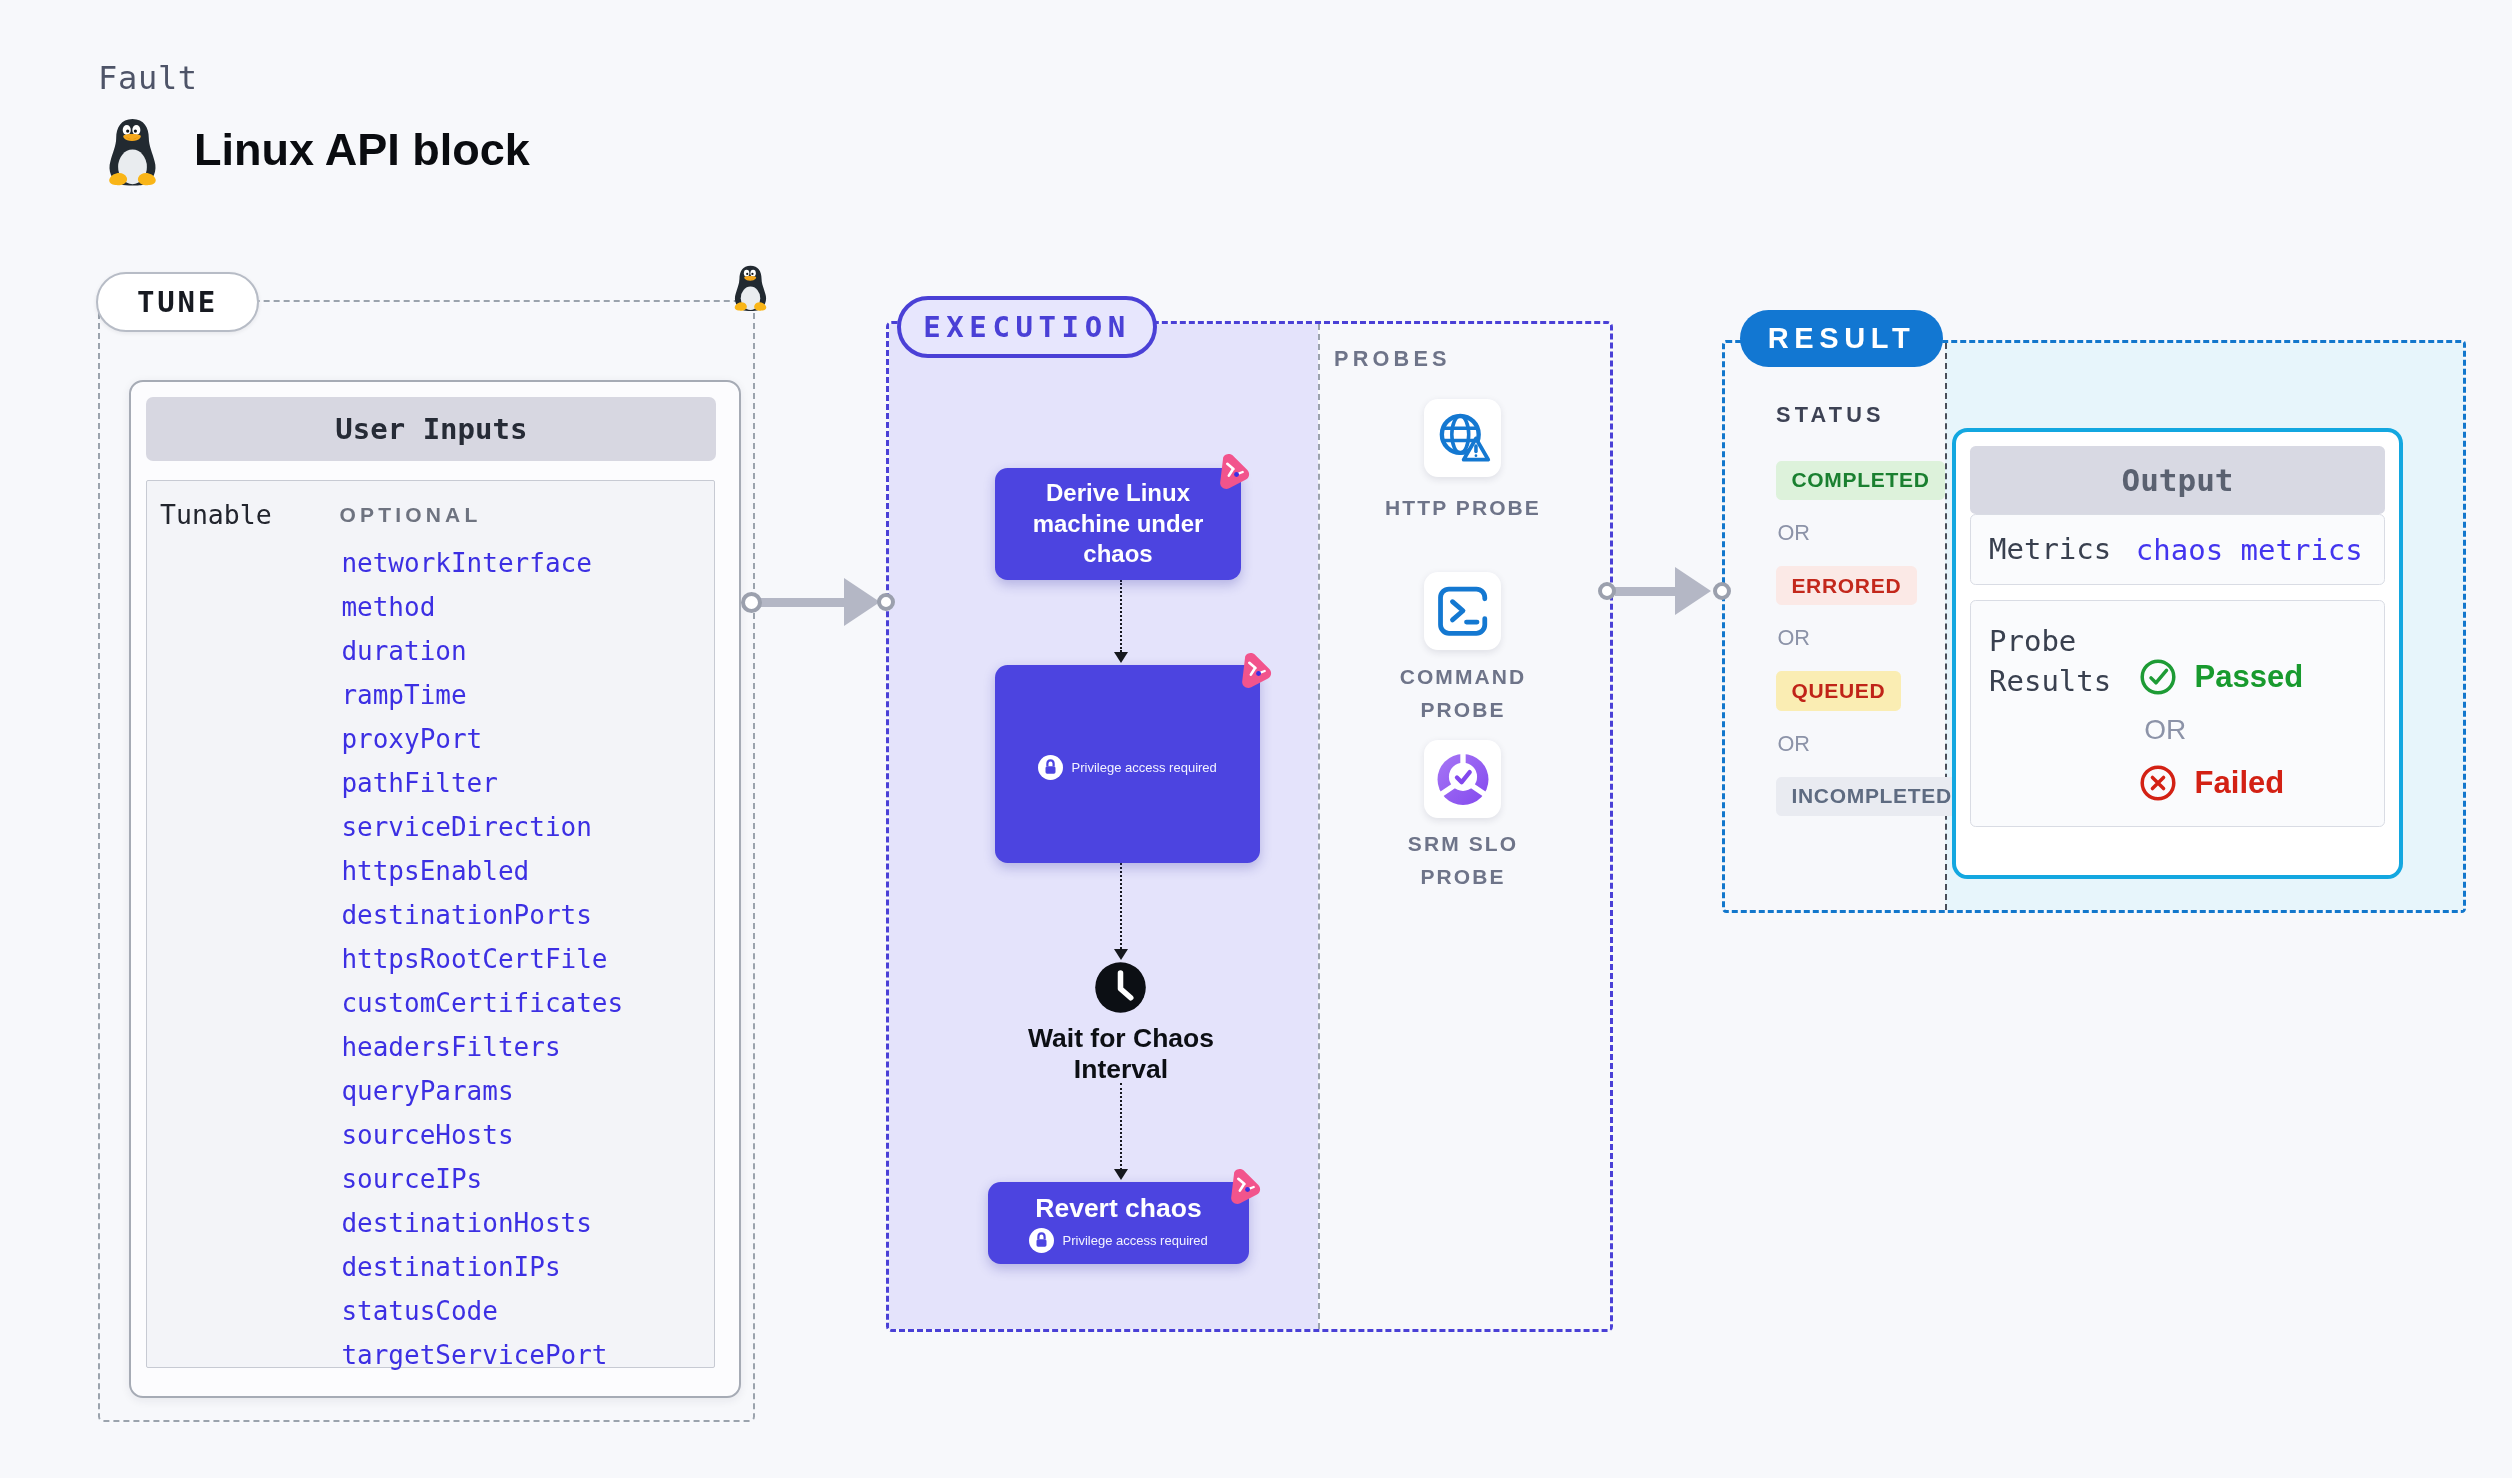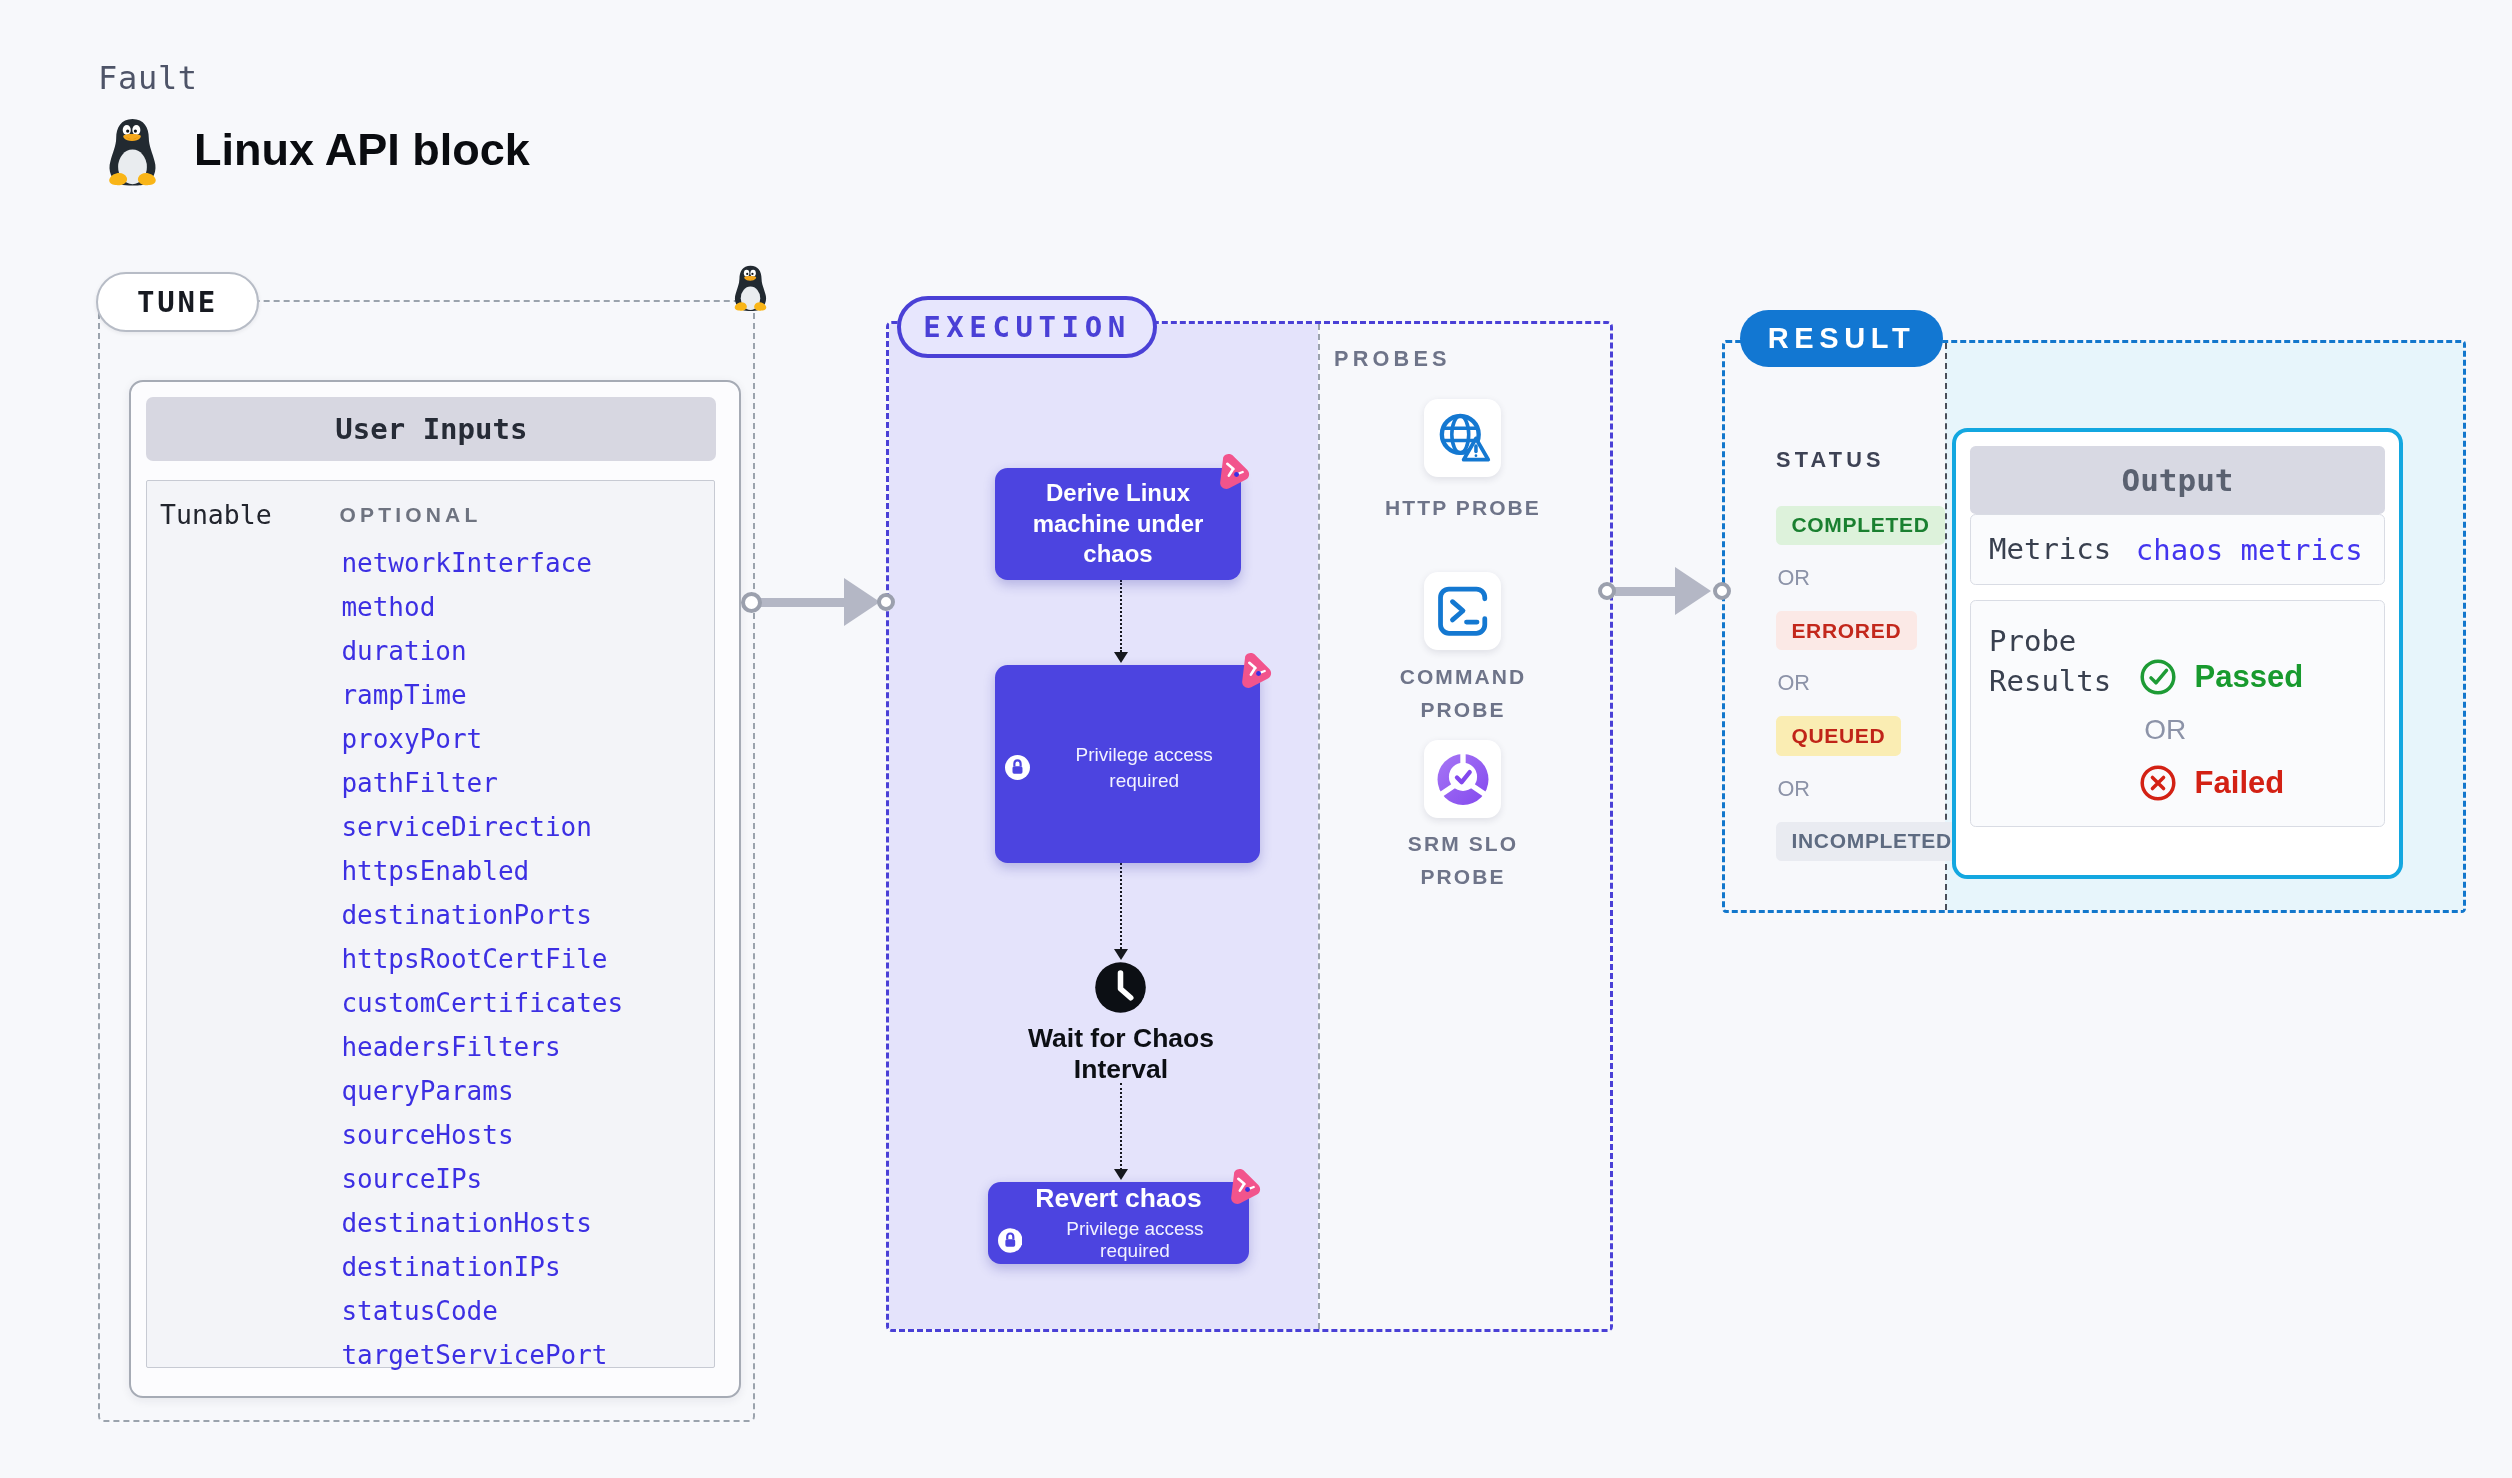--- a/index.html
+++ b/index.html
@@ -46,21 +46,21 @@
   .exec-bg-right{position:absolute;left:429px;top:0;bottom:0;right:0;background:#f7f8fb;border-left:2.1px dashed #9ba3ad;}
   .probes-heading{left:445px;top:22.4px;font-size:21.7px;font-weight:bold;letter-spacing:4.2px;color:#6e7489;z-index:2;}
   .node{background:#4c44e0;border-radius:12.6px;color:#ffffff;font-weight:bold;text-align:center;
         display:flex;flex-direction:column;align-items:center;justify-content:center;z-index:2;
         box-shadow:0 4.2px 11.2px rgba(40,36,160,.25);box-sizing:border-box;padding:11.2px 9.8px;}
   .node-1{left:106px;top:144px;width:246px;height:112px;font-size:24px;line-height:1.28;}
   .node-2{left:106px;top:341px;width:265px;height:198px;font-size:21px;line-height:1.34;}
   .node-3{left:99px;top:858px;width:261px;height:82px;font-size:26.5px;line-height:1.2;}
   .priv-row{display:flex;align-items:center;justify-content:center;gap:8.4px;margin-top:7px;}
   .priv-row svg{width:25px;height:25px;}
-  .priv-label{font-size:19px;font-weight:normal;color:#f2f2ff;}
+  .priv-label{font-size:13px;font-weight:normal;color:#f2f2ff;}
   .flag{width:39px;height:39px;z-index:3;}
   .flag-1{left:326px;top:128px;}
   .flag-2{left:348px;top:327px;}
   .flag-3{left:337px;top:843px;}
   .connector{width:0;border-left:2.8px dotted #15181d;z-index:1;}
   .conn-1{left:231px;top:256px;height:72px;}
   .conn-2{left:231px;top:539px;height:86px;}
   .conn-3{left:231px;top:759px;height:87px;}
   .conn-head{width:0;height:0;border-left:7px solid transparent;border-right:7px solid transparent;
              border-top:11.2px solid #15181d;z-index:1;}
@@ -72,21 +72,21 @@
               box-shadow:0 2.1px 7px rgba(30,34,60,.10);display:flex;align-items:center;justify-content:center;}
   .probe-card svg{width:60px;height:59px;}
   .pc-1{top:75px;} .pc-2{top:248px;} .pc-3{top:416px;}
   .probe-label{left:490px;width:168px;text-align:center;font-size:21px;font-weight:bold;letter-spacing:2.1px;
                color:#6e7489;line-height:1.55;z-index:2;}
   .pl-1{top:168px;} .pl-2{top:337px;} .pl-3{top:504px;}
 
   
   .result-box{left:1722px;top:340px;width:738px;height:567px;border:3.5px dashed #1277cc;border-radius:4.2px;}
   .result-cyan{position:absolute;left:220px;top:0;bottom:0;right:0;background:#e7f5fb;border-left:2.1px dashed #4a4f5a;}
-  .status-col{left:51px;top:59px;display:flex;flex-direction:column;align-items:flex-start;gap:20px;z-index:2;margin-top:45px;}
+  .status-col{left:51px;top:59px;display:flex;flex-direction:column;align-items:flex-start;gap:20px;z-index:2;}
   .status-heading{font-size:21.7px;font-weight:bold;letter-spacing:4.2px;color:#3d4254;margin-bottom:12.6px;}
   .badge{font-size:21px;font-weight:bold;letter-spacing:0.7px;padding:7.7px 15.4px;border-radius:5.6px;white-space:nowrap;}
   .or-label{font-size:21.7px;color:#8c93a8;padding-left:1.4px;}
   .output-card{left:227px;top:85px;width:451px;height:451px;background:#ffffff;border:4.2px solid #13a7e0;
                border-radius:15.4px;box-sizing:border-box;padding:14px;z-index:2;}
   .output-header{height:68px;background:#d8d9e3;border-radius:5.6px;display:flex;align-items:center;justify-content:center;
                font-size:31px;font-weight:bold;color:#5a6170;}
   .output-row{background:#fafbfd;border:1.4px solid #d9dce4;border-radius:5.6px;box-sizing:border-box;
                display:flex;align-items:center;padding:0 18px;}
   .row-metrics{height:71px;margin-bottom:15.4px;}

